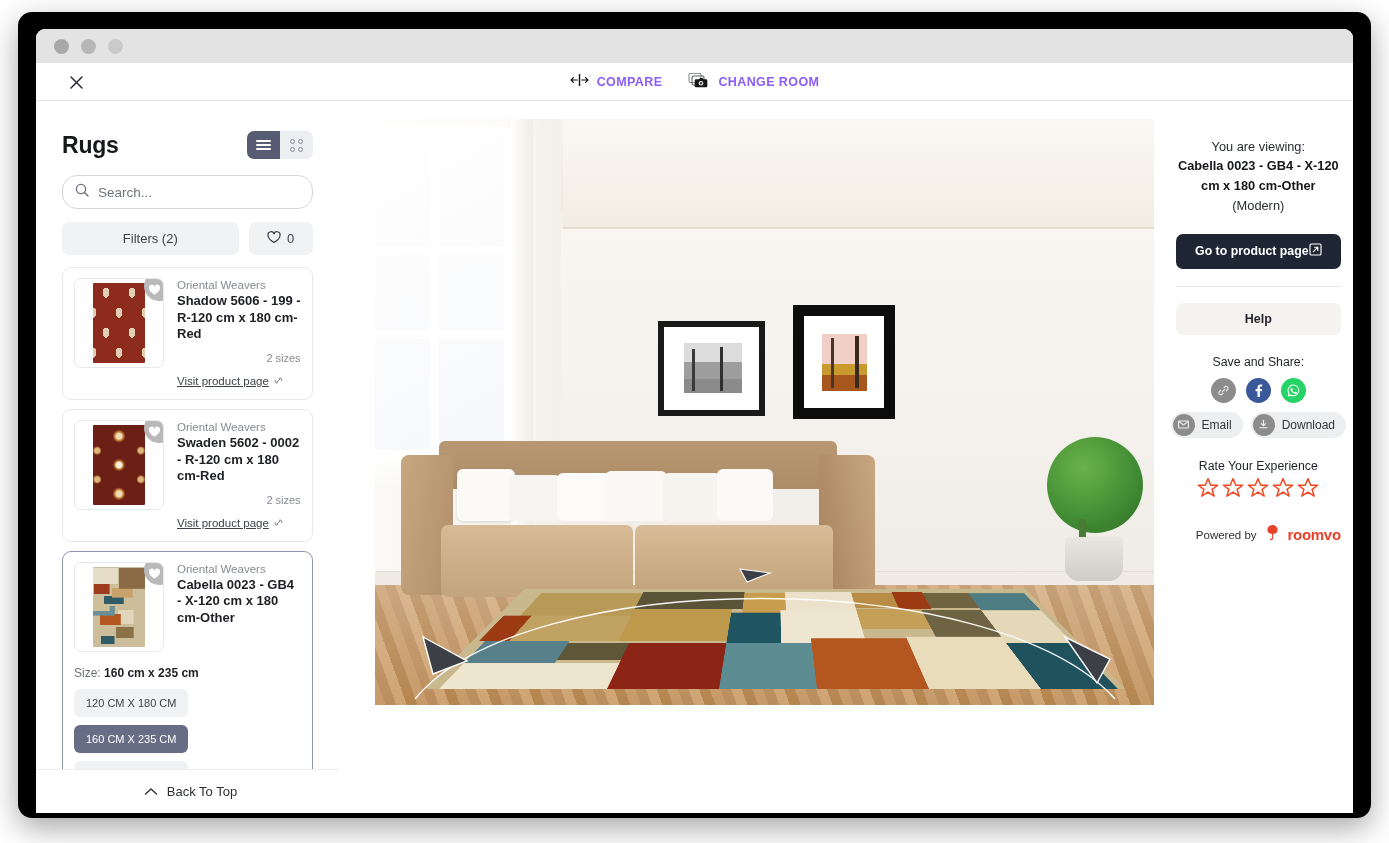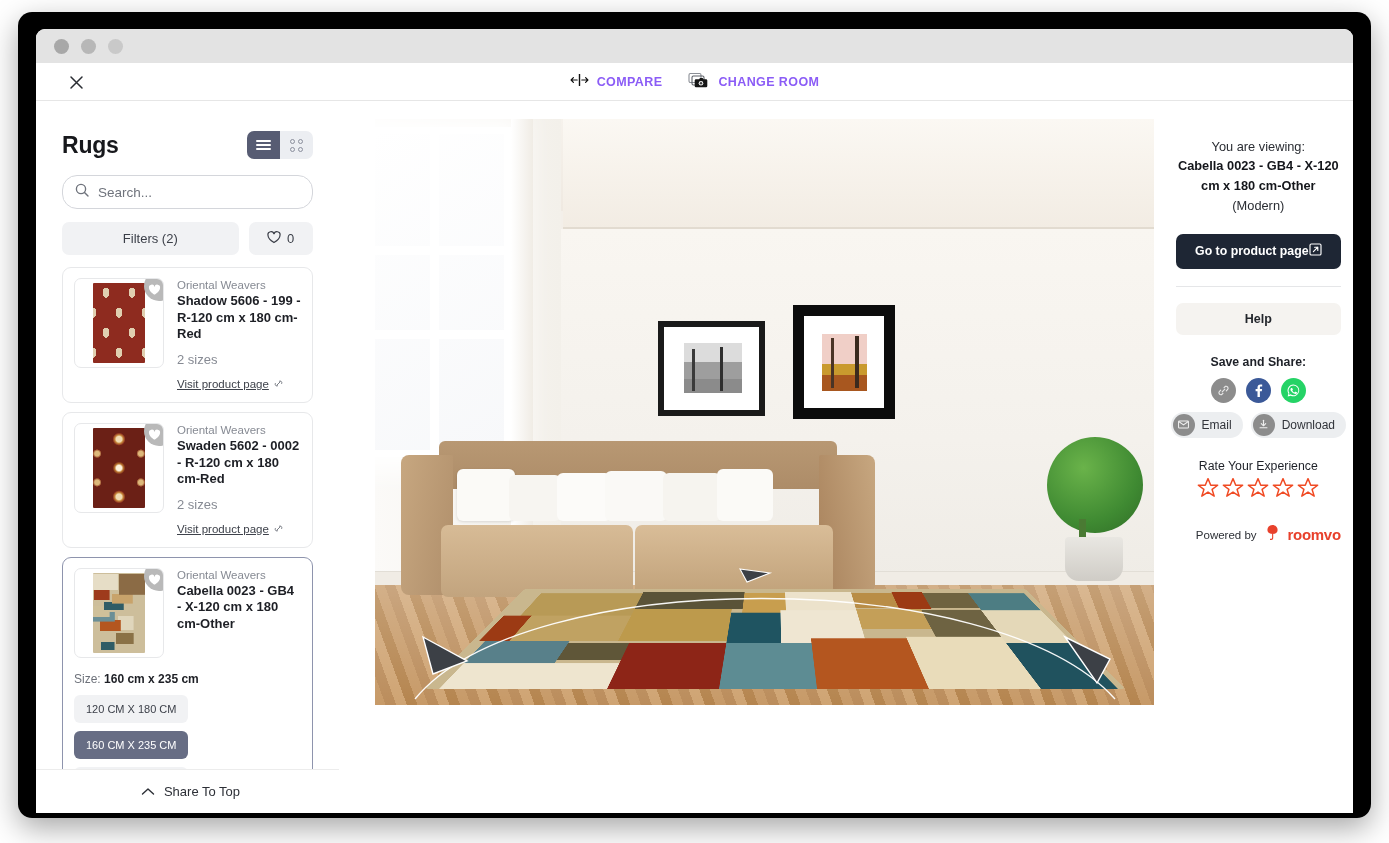--- a/index.html
+++ b/index.html
@@ -163,21 +163,21 @@
     position: absolute; right: -11px; top: -8px;
     width: 30px; height: 30px; border-radius: 50%;
     background: #b9b9b9;
     display: flex; align-items: flex-end; justify-content: flex-start;
     padding: 6px 0 5px 4px;
     cursor: pointer;
   }
   .pcard-info { flex: 1; min-width: 0; padding-top: 1px; }
   .brand { font-size: 11.5px; color: #868a93; margin-bottom: 2px; }
   .pname { font-size: 13px; font-weight: bold; color: #1d1f25; line-height: 1.28; }
-  .sizes { font-size: 13px; color: #868a93; margin-top: 9px; }
+  .sizes { font-size: 11px; color: #868a93; margin-top: 9px; text-align: right; }
   .visit-link {
     font-size: 11.5px; color: #3e424b; text-decoration: underline;
     cursor: pointer; display: inline-flex; align-items: center; gap: 5px;
     margin-top: 11px;
   }
   .size-label { font-size: 12px; color: #6d717a; margin-top: 14px; }
   .size-label b { color: #1d1f25; }
   .size-chips { display: flex; flex-wrap: wrap; gap: 8px; margin-top: 9px; }
   .chip {
     padding: 8px 12px; border-radius: 6px; background: #f1f2f4;
@@ -263,21 +263,21 @@
     display:flex; align-items:center; justify-content:center; 
     font-size:12.3px; font-weight:bold; cursor:pointer;
   }
   .rp-divider { height:1px; background:#e5e6e8; margin:17px 8px 0; }
   #help-btn {
     margin: 16px 8px 0; height:32px; border-radius:7px; background:#f5f3f0;
     display:flex; align-items:center; justify-content:center;
     font-size:12.5px; font-weight:bold; color:#23262c; cursor:pointer;
   }
 
-  #share-title { font-size:12.3px; font-weight:bold; color:#1e2128; margin-top:20px; }
+  #share-title { font-size:12.3px; font-weight:normal; color:#1e2128; margin-top:20px; }
   #share-icons { display:flex; justify-content:center; gap:10px; margin-top:9px; }
   .circ { width:25px; height:25px; border-radius:50%; display:flex; align-items:center; justify-content:center; cursor:pointer; }
   .c-link { background:#8c8c8c; }
   .c-fb { background:#3b5998; }
   .c-wa { background:#25d366; }
 
   #share-pills { display:flex; justify-content:center; gap:8px; margin-top:9px; }
   .pill {
     height:26px; border-radius:13px; background:#eceef0;
     display:flex; align-items:center; gap:7px; padding-right:11px; padding-left:2px;
@@ -506,21 +506,21 @@
         </div>
 
       </div>
 
       <div id="back-to-top">
         <span>
           <svg width="14" height="9" viewBox="0 0 14 9" fill="none" stroke="#2c2f36" stroke-width="1.4" stroke-linecap="round" stroke-linejoin="round">
             <path d="M1.5 7 L7 2 L12.5 7"></path>
           </svg>
         </span>
-        <span>Share To Top</span>
+        <span>Back To Top</span>
       </div>
     </div>
 
     <div id="visualizer">
       <div id="room-stage">
 
         <div class="r-ceiling"></div>
         <div class="r-soffit"></div>
         <div class="r-soffit-edge"></div>
         <div class="r-wall"></div>

